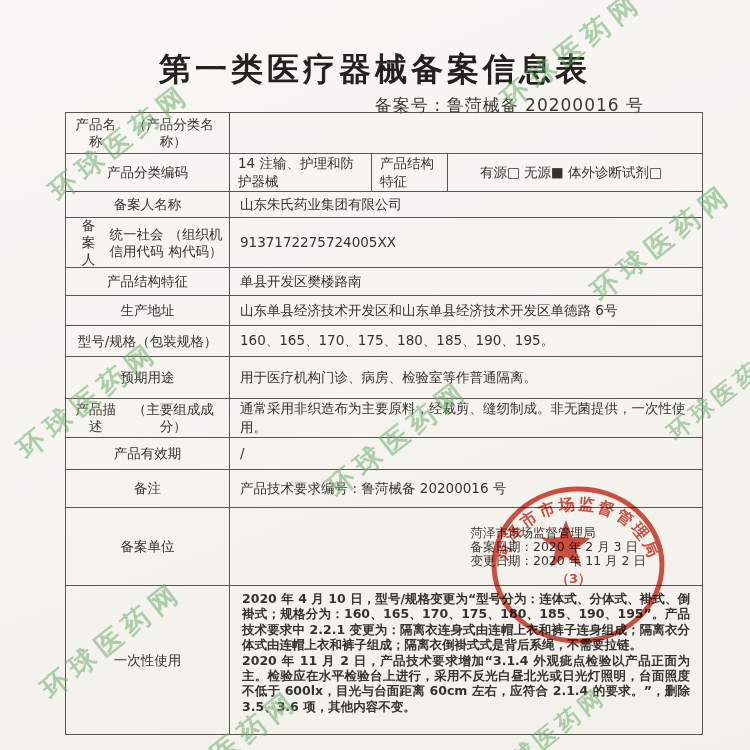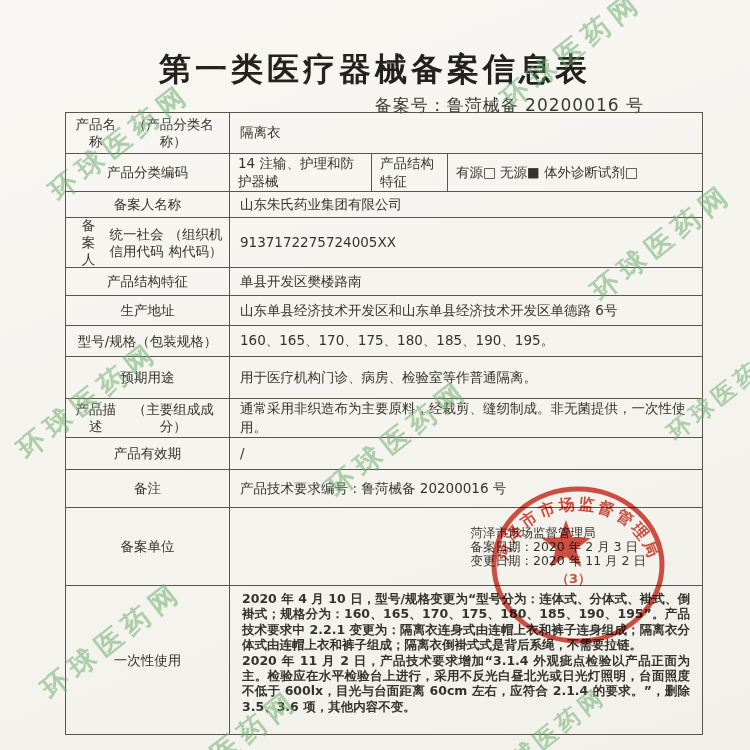--- a/index.html
+++ b/index.html
@@ -40,21 +40,21 @@
   }
   .val{
     flex:1;display:flex;align-items:center;box-sizing:border-box;
     padding:3px 10px;font-size:13.5px;line-height:1.42;
   }
   .subcell{
     box-sizing:border-box;border-right:1px solid #5a564d;
     display:flex;align-items:center;padding:2px 8px;font-size:13.5px;line-height:1.3;
   }
   .subcell.center{justify-content:center;text-align:left;}
-  .subcell:last-child{border-right:none;}
+  .subcell:last-child{border-right:none;margin-left:24px;}
   .unit-block{
     margin-left:auto;margin-right:46px;font-size:12.5px;line-height:14px;
     text-align:left;position:relative;z-index:2;
   }
   .changes-val{
     align-items:flex-start;font-size:12.5px;line-height:15.4px;
     white-space:pre-line;text-align:justify;padding:5px 12px 4px 12px;font-weight:bold;
   }
   .seal{
     position:absolute;left:486px;top:484px;width:184px;height:166px;
@@ -79,21 +79,20 @@
   <div class="doc-title">第一类医疗器械备案信息表</div>
   <div class="filing-no">备案号：鲁菏械备 20200016 号</div>
 
   <div class="tbl">
 
     <div class="row" style="height:40px;">
       <div class="lab">
         <span>产品名称</span>
         <span>（产品分类名称）</span>
       </div>
-      <div class="val">隔离衣</div>
     </div>
 
     <div class="row" style="height:38px;">
       <div class="lab">产品分类编码</div>
       <div class="subcell" style="width:142px;">14 注输、护理和防护器械</div>
       <div class="subcell center" style="width:76px;">产品结构特征</div>
       <div class="subcell" style="flex:1;">有源□ 无源■ 体外诊断试剂□</div>
     </div>
 
     <div class="row" style="height:26px;">

